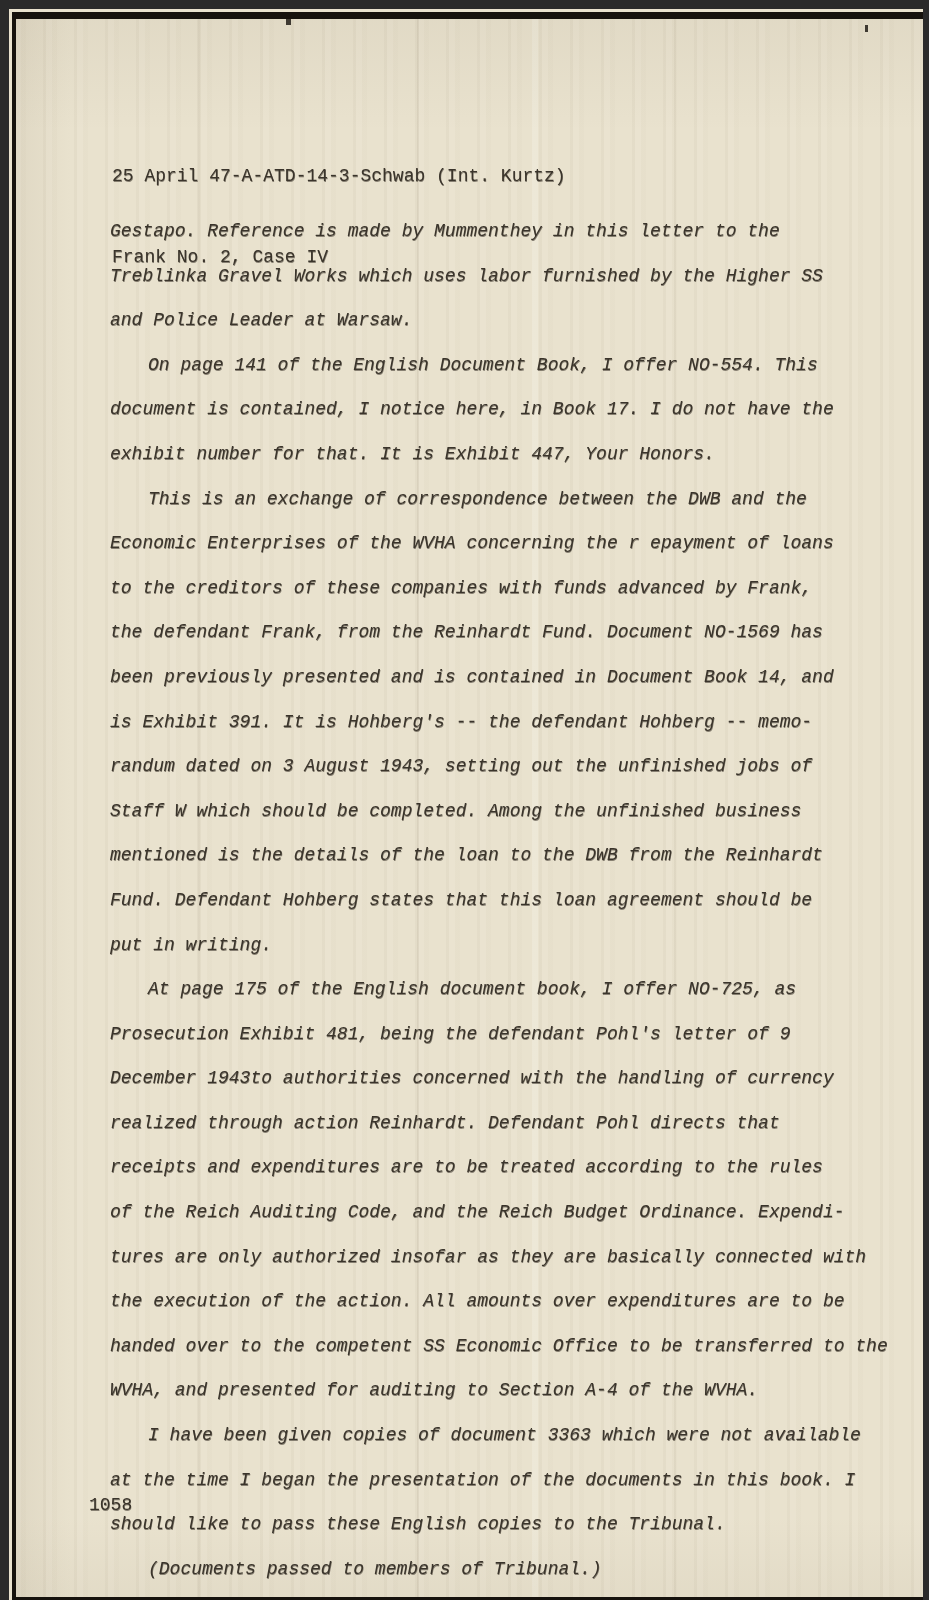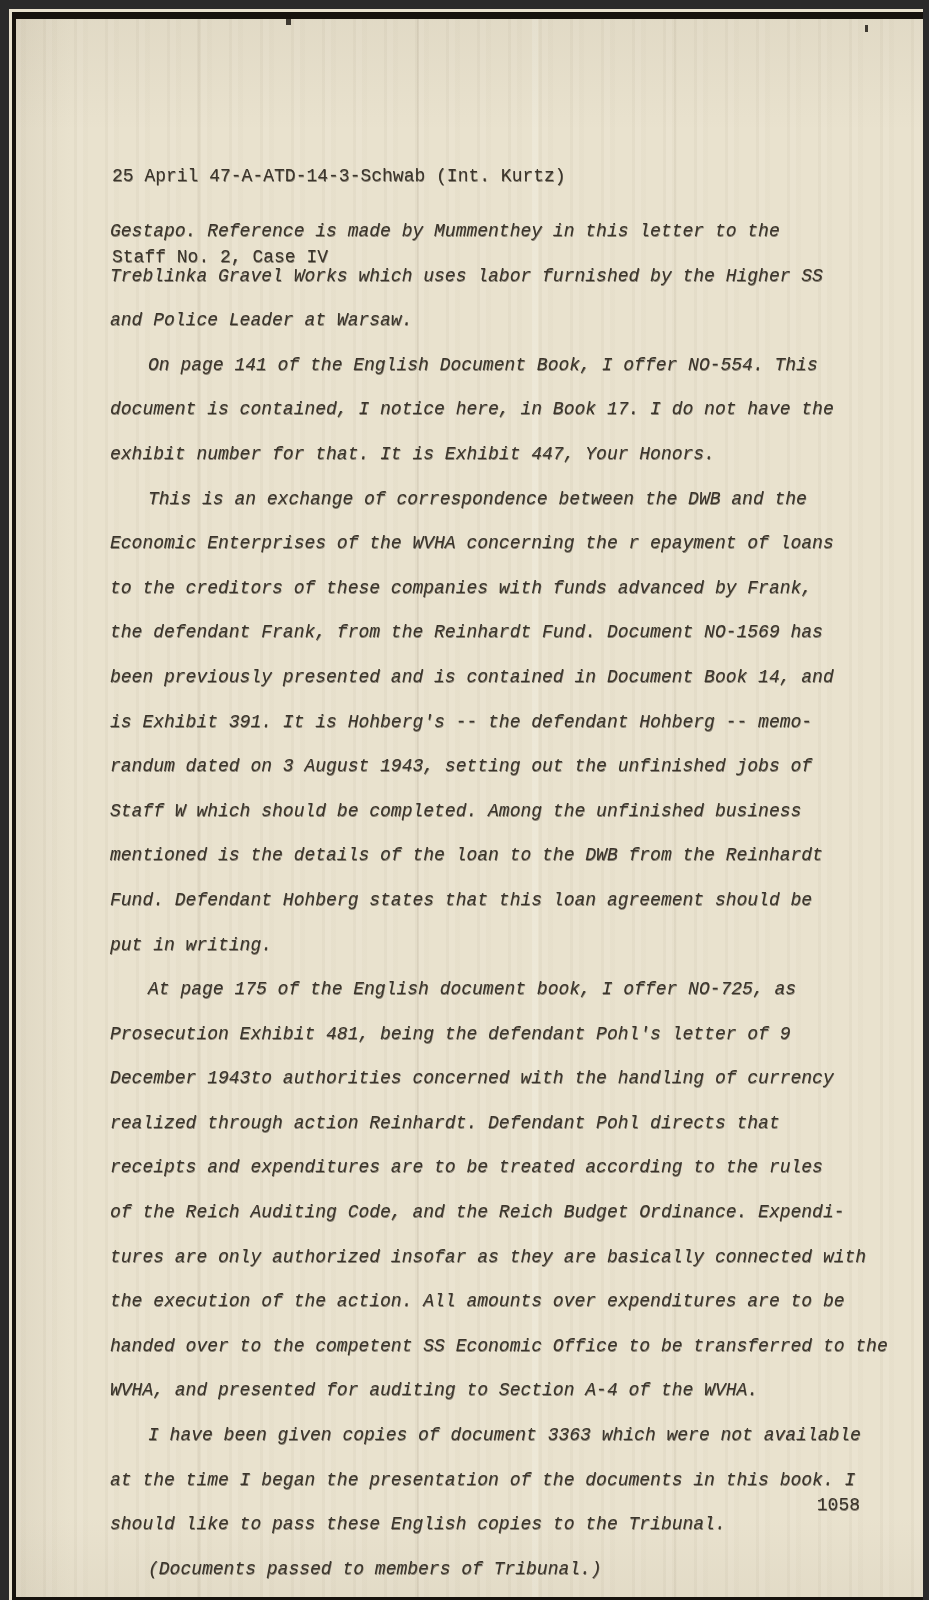--- a/index.html
+++ b/index.html
@@ -65,36 +65,36 @@
     width: 790px;
     font-style: italic;
   }
   .body .line {
     height: 41.6px;
     line-height: 41.6px;
   }
   .body .line.indent { padding-left: 38px; }
   .footer {
     position: absolute;
-    left: 88px;
+    left: 77px;
     top: 1483px;
     width: 760px;
-    text-align: right;
+    text-align: left;
   }
 </style>
 </head>
 <body>
 
 <div class="page">
   <div class="streaks"></div>
   <div class="shade"></div>
 
   <div class="header typewritten">
     <div>25 April 47-A-ATD-14-3-Schwab (Int. Kurtz)</div>
-    <div>Staff No. 2, Case IV</div>
+    <div>Frank No. 2, Case IV</div>
   </div>
 
   <div class="body typewritten"><div class="line">Gestapo. Reference is made by Mummenthey in this letter to the</div><div class="line">Treblinka Gravel Works which uses labor furnished by the Higher SS</div><div class="line">and Police Leader at Warsaw.</div><div class="line indent">On page 141 of the English Document Book, I offer NO-554. This</div><div class="line">document is contained, I notice here, in Book 17. I do not have the</div><div class="line">exhibit number for that. It is Exhibit 447, Your Honors.</div><div class="line indent">This is an exchange of correspondence between the DWB and the</div><div class="line">Economic Enterprises of the WVHA concerning the r epayment of loans</div><div class="line">to the creditors of these companies with funds advanced by Frank,</div><div class="line">the defendant Frank, from the Reinhardt Fund. Document NO-1569 has</div><div class="line">been previously presented and is contained in Document Book 14, and</div><div class="line">is Exhibit 391. It is Hohberg's -- the defendant Hohberg -- memo-</div><div class="line">randum dated on 3 August 1943, setting out the unfinished jobs of</div><div class="line">Staff W which should be completed. Among the unfinished business</div><div class="line">mentioned is the details of the loan to the DWB from the Reinhardt</div><div class="line">Fund. Defendant Hohberg states that this loan agreement should be</div><div class="line">put in writing.</div><div class="line indent">At page 175 of the English document book, I offer NO-725, as</div><div class="line">Prosecution Exhibit 481, being the defendant Pohl's letter of 9</div><div class="line">December 1943to authorities concerned with the handling of currency</div><div class="line">realized through action Reinhardt. Defendant Pohl directs that</div><div class="line">receipts and expenditures are to be treated according to the rules</div><div class="line">of the Reich Auditing Code, and the Reich Budget Ordinance. Expendi-</div><div class="line">tures are only authorized insofar as they are basically connected with</div><div class="line">the execution of the action. All amounts over expenditures are to be</div><div class="line">handed over to the competent SS Economic Office to be transferred to the</div><div class="line">WVHA, and presented for auditing to Section A-4 of the WVHA.</div><div class="line indent">I have been given copies of document 3363 which were not available</div><div class="line">at the time I began the presentation of the documents in this book. I</div><div class="line">should like to pass these English copies to the Tribunal.</div><div class="line indent">(Documents passed to members of Tribunal.)</div></div>
 
   <div class="footer typewritten">1058</div>
 
   <div class="edge edge-top"></div>
   <div class="edge edge-left"></div>
   <div class="edge edge-bottom"></div>
   <div class="speck speck-a"></div>

